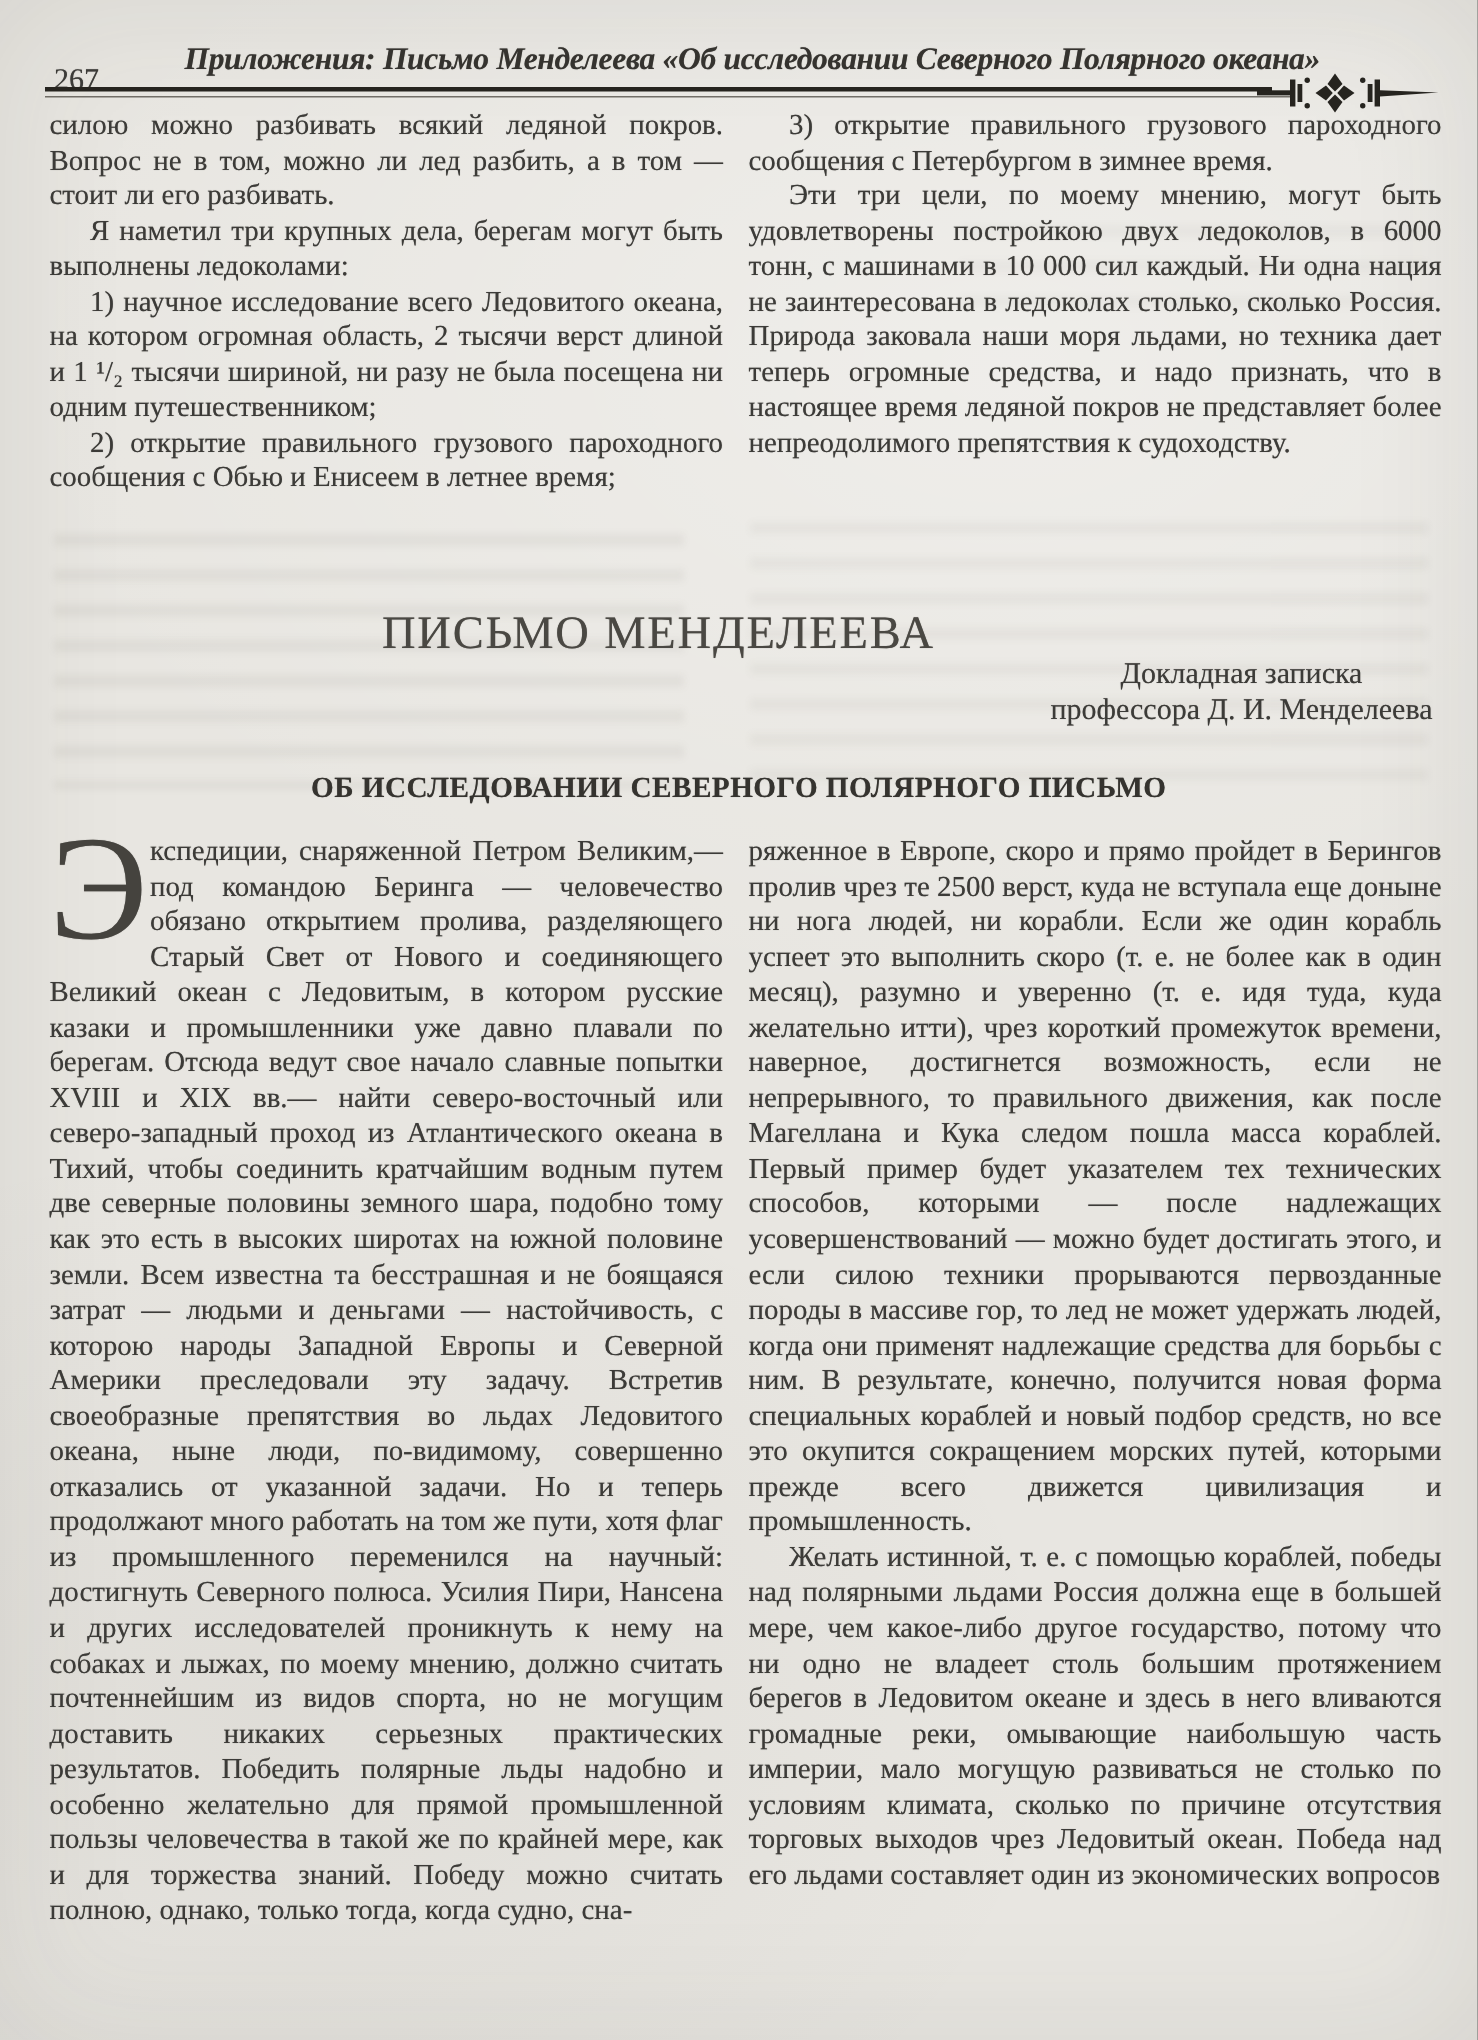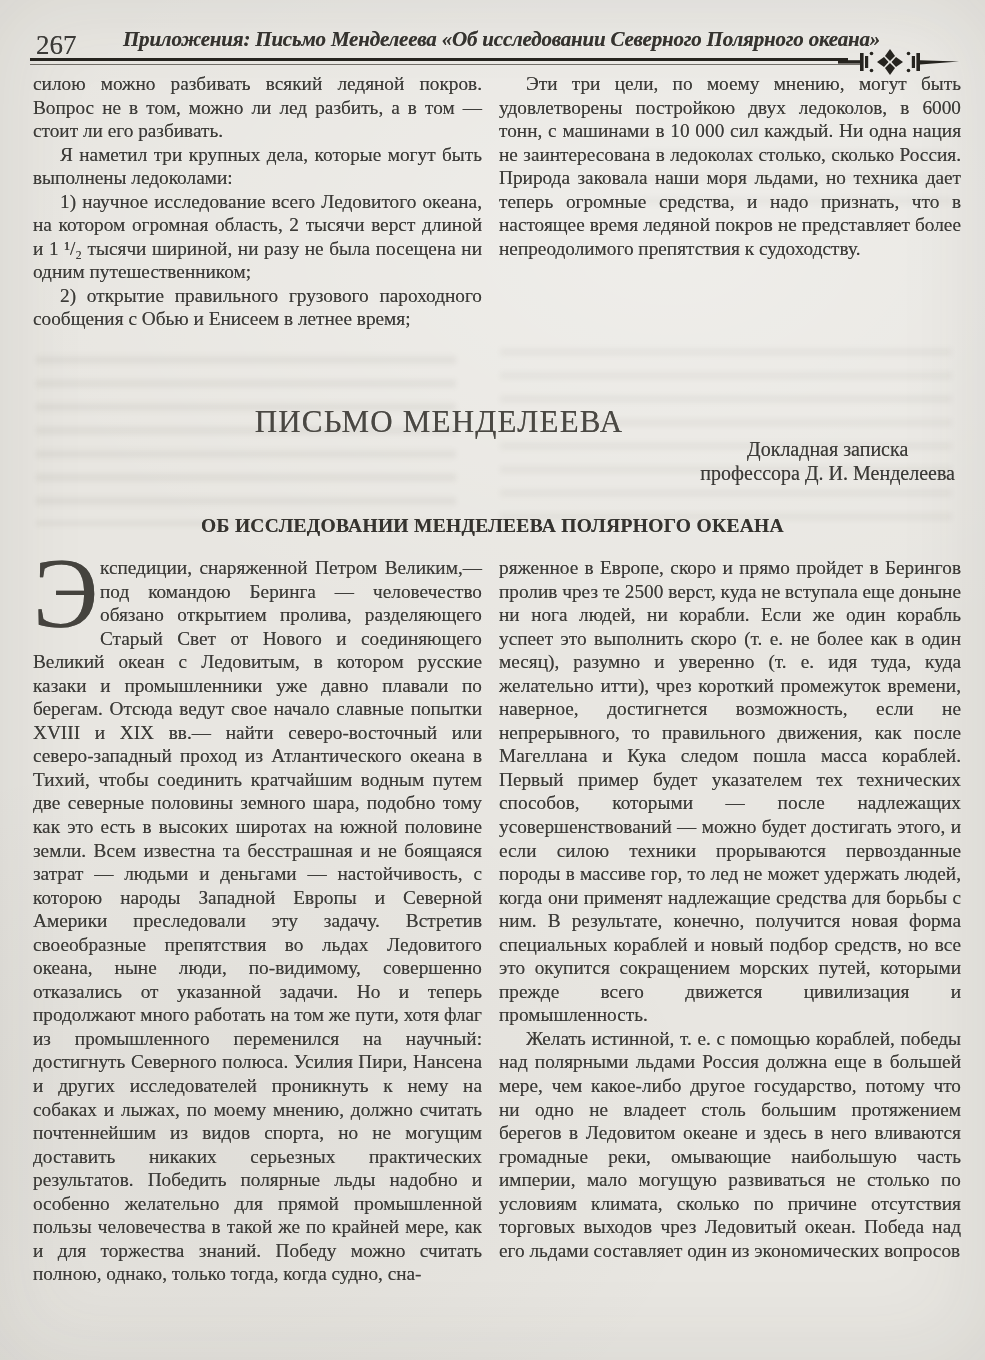--- a/index.html
+++ b/index.html
@@ -11,21 +11,21 @@
       radial-gradient(1100px 700px at 68% 18%, rgba(255,255,255,0.30), transparent 62%),
       radial-gradient(900px 650px at 18% 84%, rgba(60,55,45,0.05), transparent 60%),
       #e8e6e1;
     box-shadow: inset 0 0 90px rgba(60,55,45,.10);
     font-family:"Liberation Serif","DejaVu Serif",serif;
     color:#3c3b38;
     overflow:hidden;
     text-shadow:0 0 .5px rgba(62,60,55,.65);
   }
   
-  .pagenum{position:absolute;left:36px;top:30px;font-size:27px;}
+  .pagenum{position:absolute;left:36px;top:42px;font-size:20px;}
   .running{
     position:absolute;left:108px;top:27px;width:772px;
     text-align:right;font-style:italic;font-weight:bold;
     font-size:21px;white-space:nowrap;letter-spacing:-0.2px;color:#35332f;
   }
   .rule-thick{position:absolute;left:30px;top:58px;width:818px;height:3.2px;background:#26241f;}
   .rule-thin{position:absolute;left:30px;top:64px;width:832px;height:1.4px;background:#4a463f;opacity:.75;}
   .ornament{position:absolute;left:838px;top:47px;}
   
   .ghost{
@@ -98,37 +98,38 @@
       <path d="M82 13.2 L121 14.6 L82 17.4 Z"></path>
     </g>
   </svg>
 
   <div class="ghost g1"></div>
   <div class="ghost g2"></div>
   <div class="ghost g3"></div>
 
   <section class="col intro-left">
     <p class="para">силою можно разбивать всякий ледяной покров. Вопрос не в том, можно ли лед разбить, а в том — стоит ли его разбивать.</p>
-    <p class="para ind">Я наметил три крупных дела, которые могут быть выполнены ледоколами:</p>
+    <p class="para ind">Я наметил три крупных дела, берегам могут быть выполнены ледоколами:</p>
     <p class="para ind">1) научное исследование всего Ледовитого океана, на котором огромная область, 2 тысячи верст длиной и 1 ¹/₂ тысячи шириной, ни разу не была посещена ни одним путешественником;</p>
     <p class="para ind">2) открытие правильного грузового пароходного сообщения с Обью и Енисеем в летнее время;</p>
   </section>
 
   <section class="col intro-right">
+    <p class="para ind">3) открытие правильного грузового пароходного сообщения с Петербургом в зимнее время.</p>
     <p class="para ind">Эти три цели, по моему мнению, могут быть удовлетворены постройкою двух ледоколов, в 6000 тонн, с машинами в 10 000 сил каждый. Ни одна нация не заинтересована в ледоколах столько, сколько Россия. Природа заковала наши моря льдами, но техника дает теперь огромные средства, и надо признать, что в настоящее время ледяной покров не представляет более непреодолимого препятствия к судоходству.</p>
   </section>
 
   <h1 class="letter-title">ПИСЬМО МЕНДЕЛЕЕВА</h1>
 
   <div class="dateline">
     <div>Докладная записка</div>
     <div>профессора Д. И. Менделеева</div>
   </div>
 
-  <h2 class="letter-subtitle">ОБ ИССЛЕДОВАНИИ МЕНДЕЛЕЕВА ПОЛЯРНОГО ОКЕАНА</h2>
+  <h2 class="letter-subtitle">ОБ ИССЛЕДОВАНИИ СЕВЕРНОГО ПОЛЯРНОГО ПИСЬМО</h2>
 
   <section class="col main-left">
     <p class="para">
       <span class="dropcap">Э</span><span>кспедиции, снаряженной Петром Великим,— под командою Беринга — человечество обязано открытием пролива, разделяющего Старый Свет от Нового и соединяющего Великий океан с Ледовитым, в котором русские казаки и промышленники уже давно плавали по берегам. Отсюда ведут свое начало славные попытки XVIII и XIX вв.— найти северо-восточный или северо-западный проход из Атлантического океана в Тихий, чтобы соединить кратчайшим водным путем две северные половины земного шара, подобно тому как это есть в высоких широтах на южной половине земли. Всем известна та бесстрашная и не боящаяся затрат — людьми и деньгами — настойчивость, с которою народы Западной Европы и Северной Америки преследовали эту задачу. Встретив своеобразные препятствия во льдах Ледовитого океана, ныне люди, по-видимому, совершенно отказались от указанной задачи. Но и теперь продолжают много работать на том же пути, хотя флаг из промышленного переменился на научный: достигнуть Северного полюса. Усилия Пири, Нансена и других исследователей проникнуть к нему на собаках и лыжах, по моему мнению, должно считать почтеннейшим из видов спорта, но не могущим доставить никаких серьезных практических результатов. Победить полярные льды надобно и особенно желательно для прямой промышленной пользы человечества в такой же по крайней мере, как и для торжества знаний. Победу можно считать полною, однако, только тогда, когда судно, сна-</span>
     </p>
   </section>
 
   <section class="col main-right">
     <p class="para">ряженное в Европе, скоро и прямо пройдет в Берингов пролив чрез те 2500 верст, куда не вступала еще доныне ни нога людей, ни корабли. Если же один корабль успеет это выполнить скоро (т. е. не более как в один месяц), разумно и уверенно (т. е. идя туда, куда желательно итти), чрез короткий промежуток времени, наверное, достигнется возможность, если не непрерывного, то правильного движения, как после Магеллана и Кука следом пошла масса кораблей. Первый пример будет указателем тех технических способов, которыми — после надлежащих усовершенствований — можно будет достигать этого, и если силою техники прорываются первозданные породы в массиве гор, то лед не может удержать людей, когда они применят надлежащие средства для борьбы с ним. В результате, конечно, получится новая форма специальных кораблей и новый подбор средств, но все это окупится сокращением морских путей, которыми прежде всего движется цивилизация и промышленность.</p>
     <p class="para ind">Желать истинной, т. е. с помощью кораблей, победы над полярными льдами Россия должна еще в большей мере, чем какое-либо другое государство, потому что ни одно не владеет столь большим протяжением берегов в Ледовитом океане и здесь в него вливаются громадные реки, омывающие наибольшую часть империи, мало могущую развиваться не столько по условиям климата, сколько по причине отсутствия торговых выходов чрез Ледовитый океан. Победа над его льдами составляет один из экономических вопросов</p>

